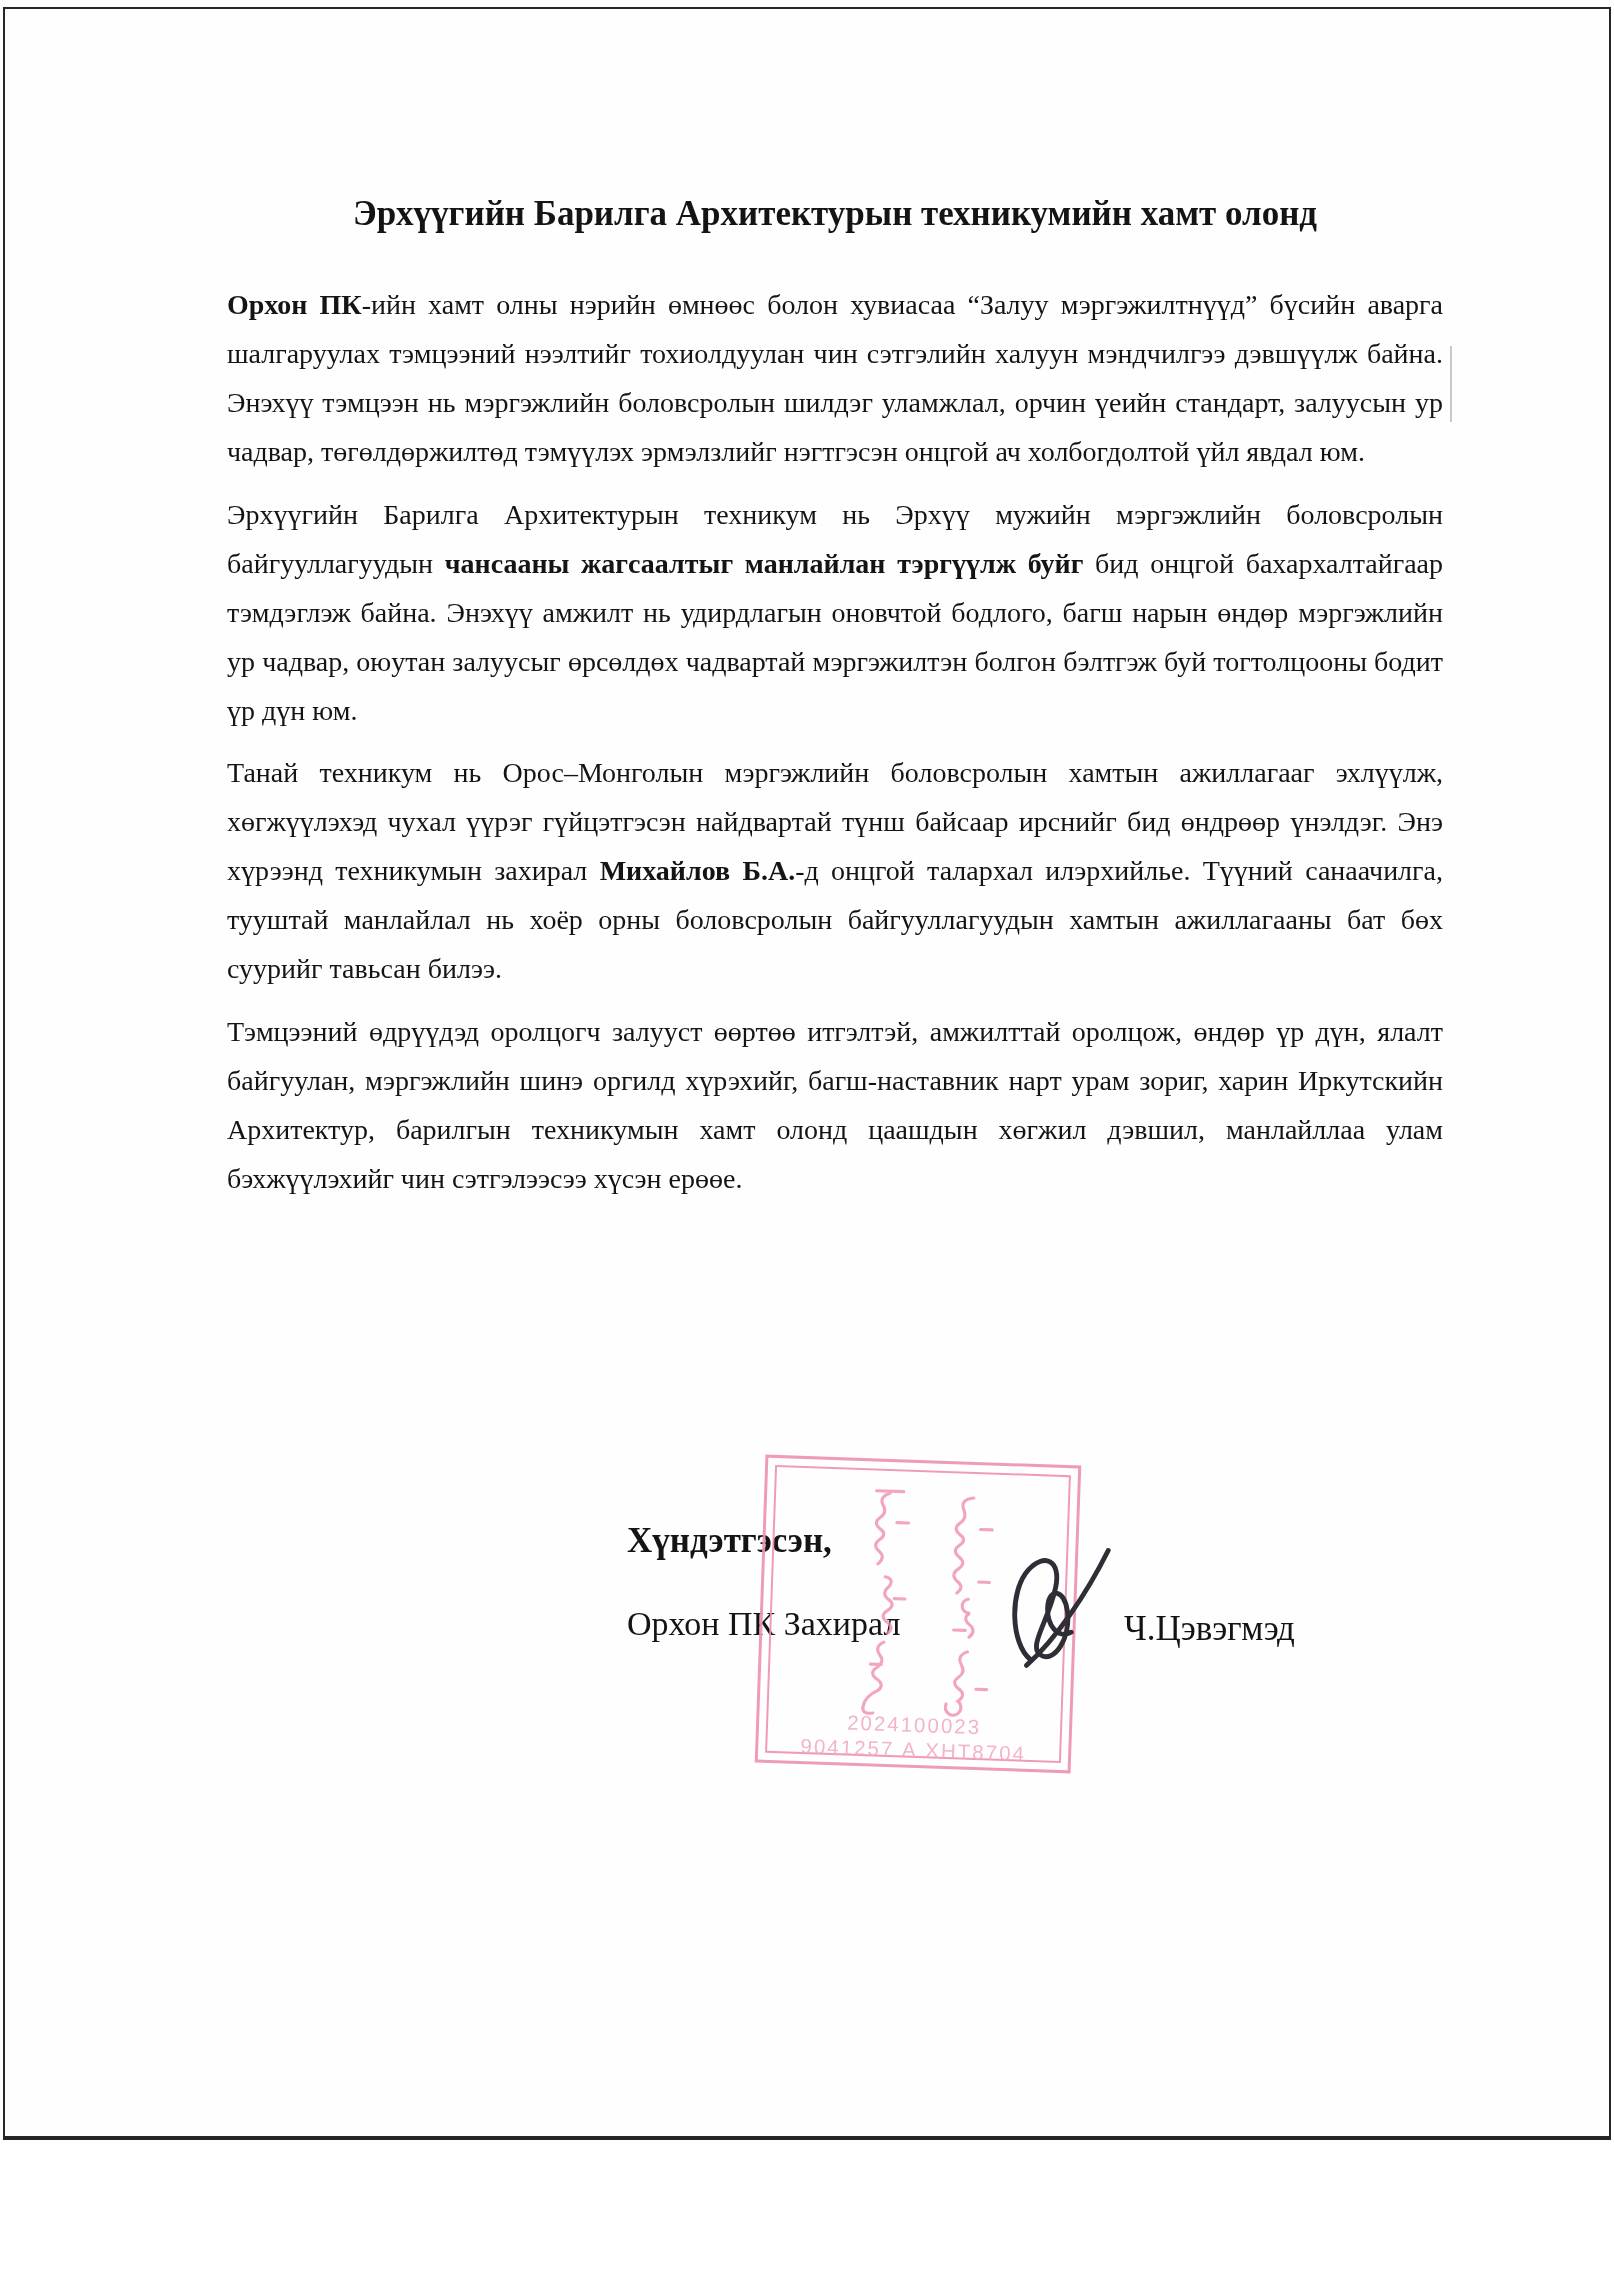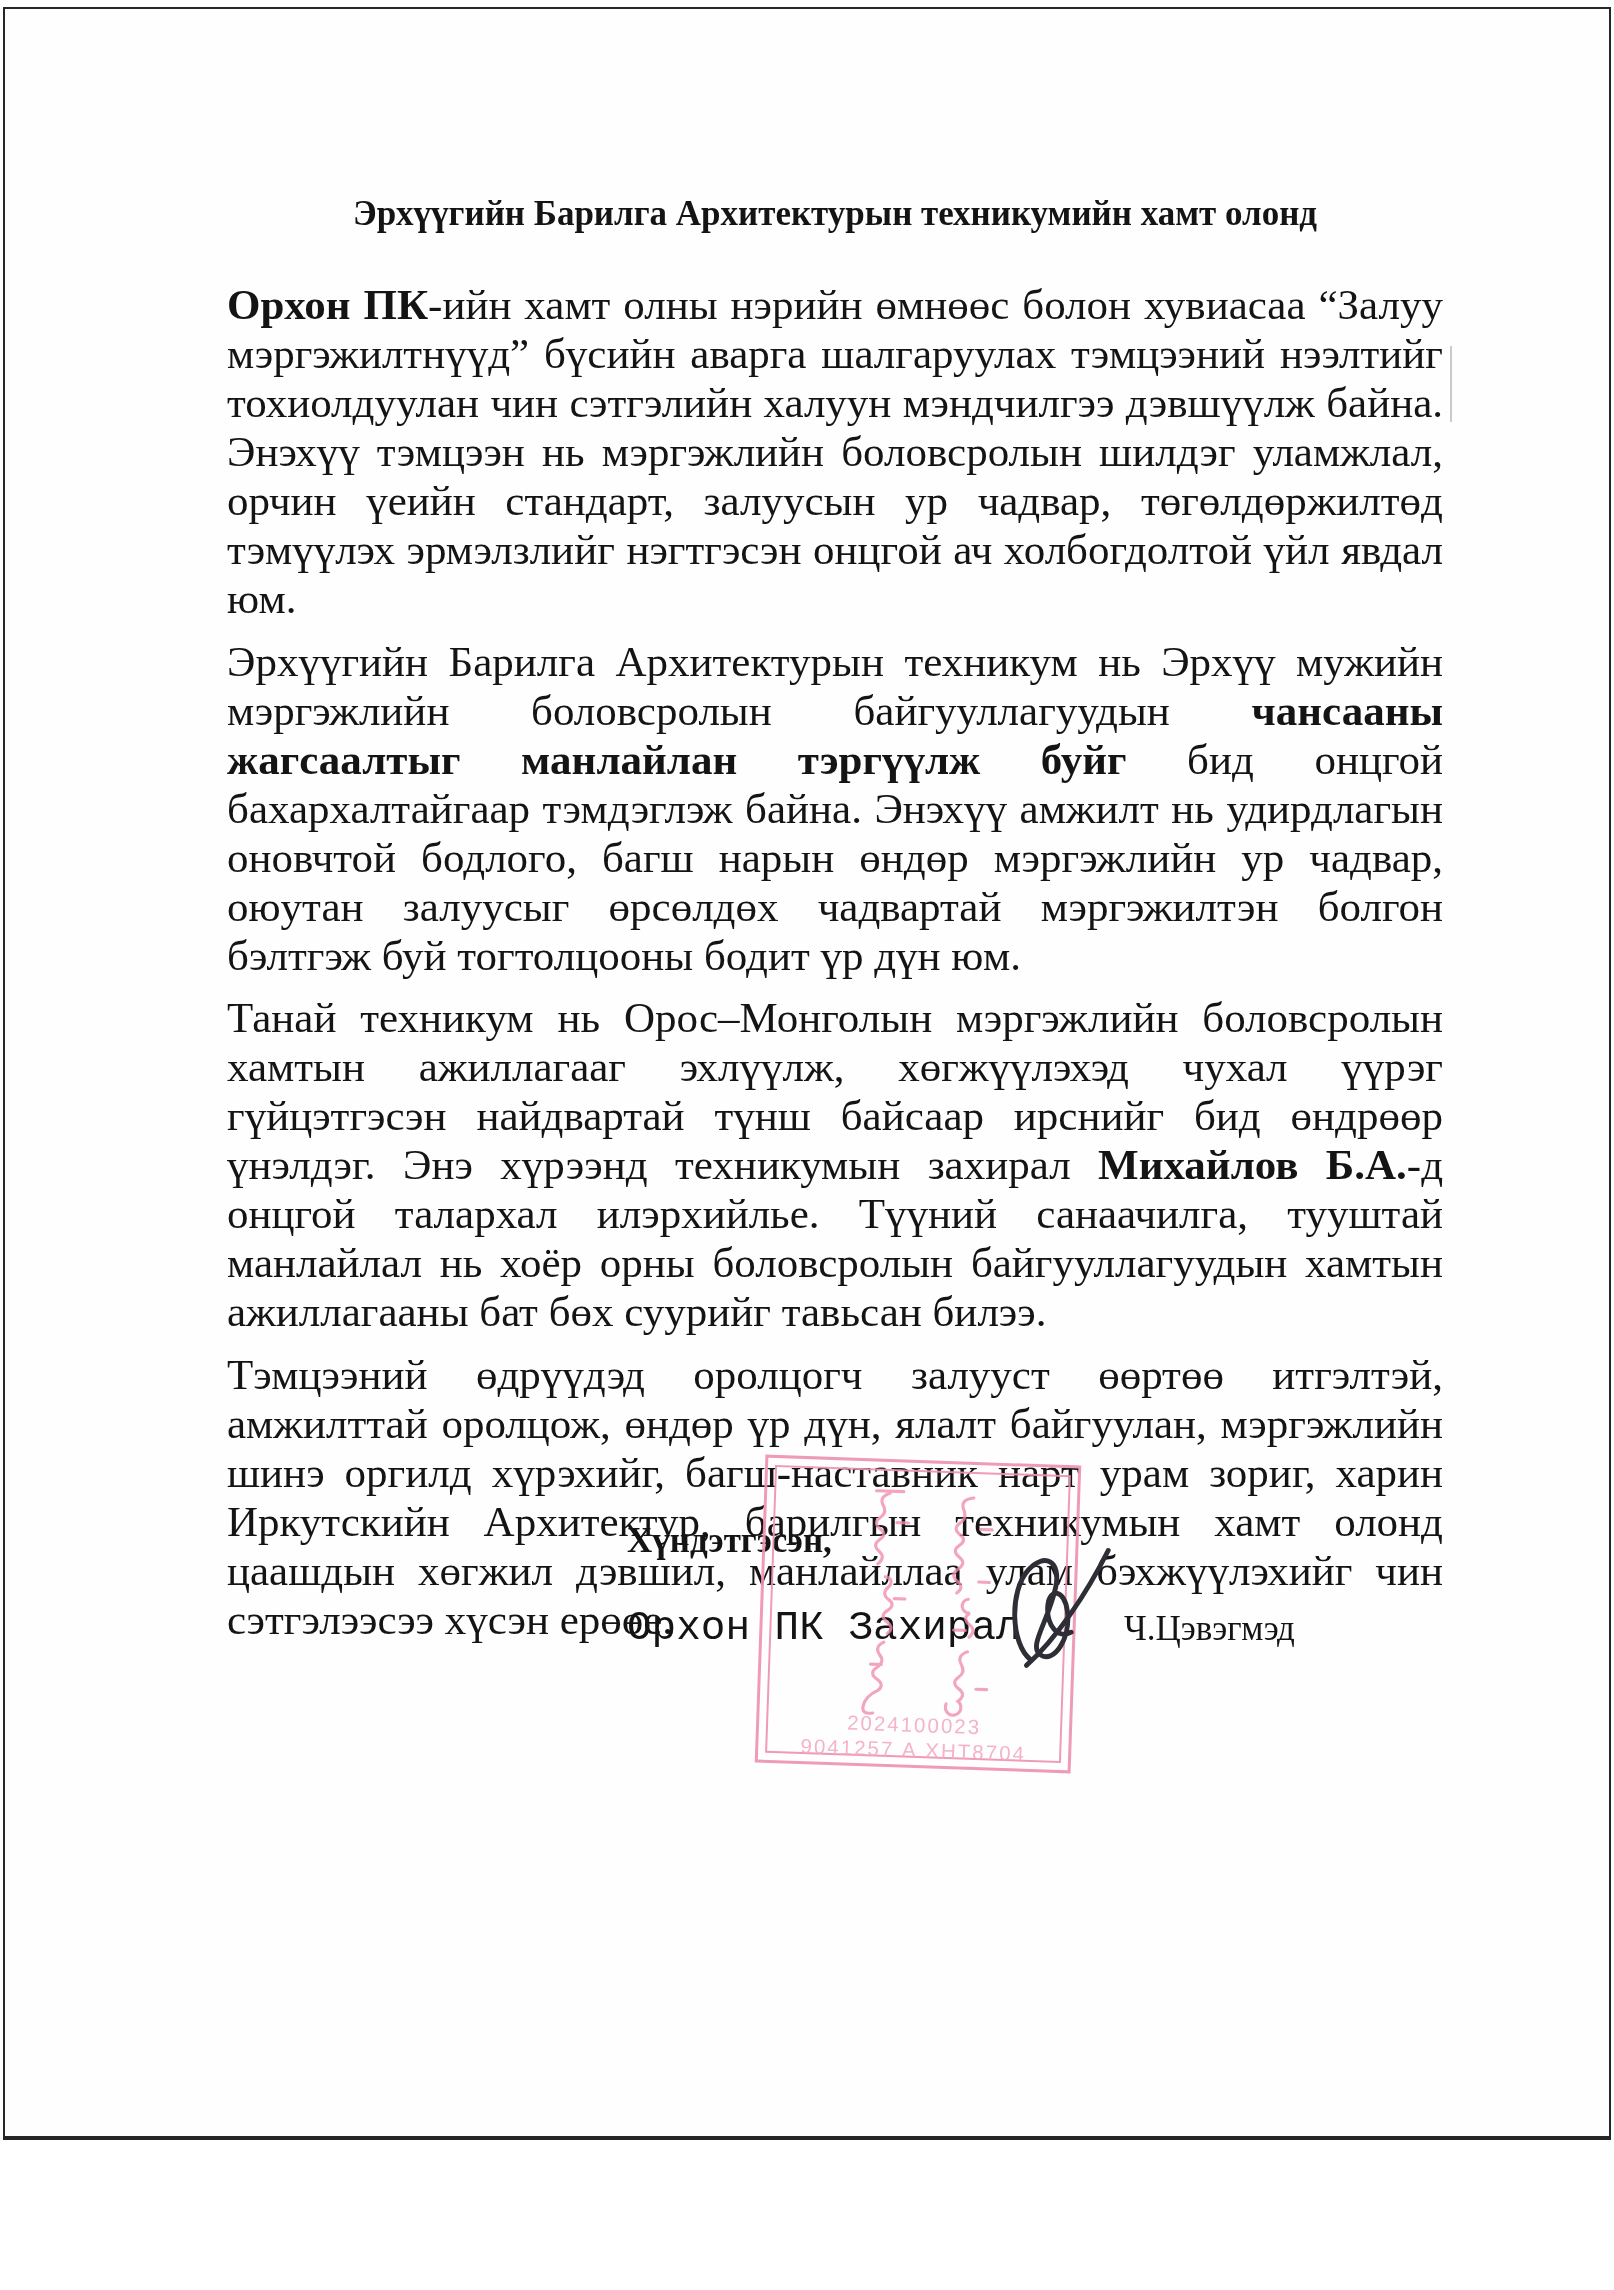--- a/index.html
+++ b/index.html
@@ -25,27 +25,27 @@
   .title{
     margin-top:192px;
     text-align:center;
     font-weight:bold;
     font-size:35px;
     line-height:43px;
     margin-bottom:45px;
   }
   .paragraphs p{
     margin:0 0 13.7px 0;
-    font-size:43px;
+    font-size:28px;
     line-height:49px;
     text-align:justify;
   }
   .paragraphs p b{font-weight:bold;}
   .sig-closing{position:absolute;left:627px;top:1521px;font-size:35px;font-weight:bold;}
-  .sig-title{position:absolute;left:627px;top:1605px;font-size:41px;font-family:Liberation Mono, monospace;}
+  .sig-title{position:absolute;left:627px;top:1605px;font-size:34px;}
   .sig-name{position:absolute;left:1124px;top:1609px;font-size:35px;}
   
   .stamp{
     position:absolute;
     left:760px;top:1460px;width:316px;height:308px;
     border:3.9px solid var(--stamp-border,#ee93b2);
     box-sizing:border-box;
     transform:rotate(2deg);
     opacity:.92;
   }

